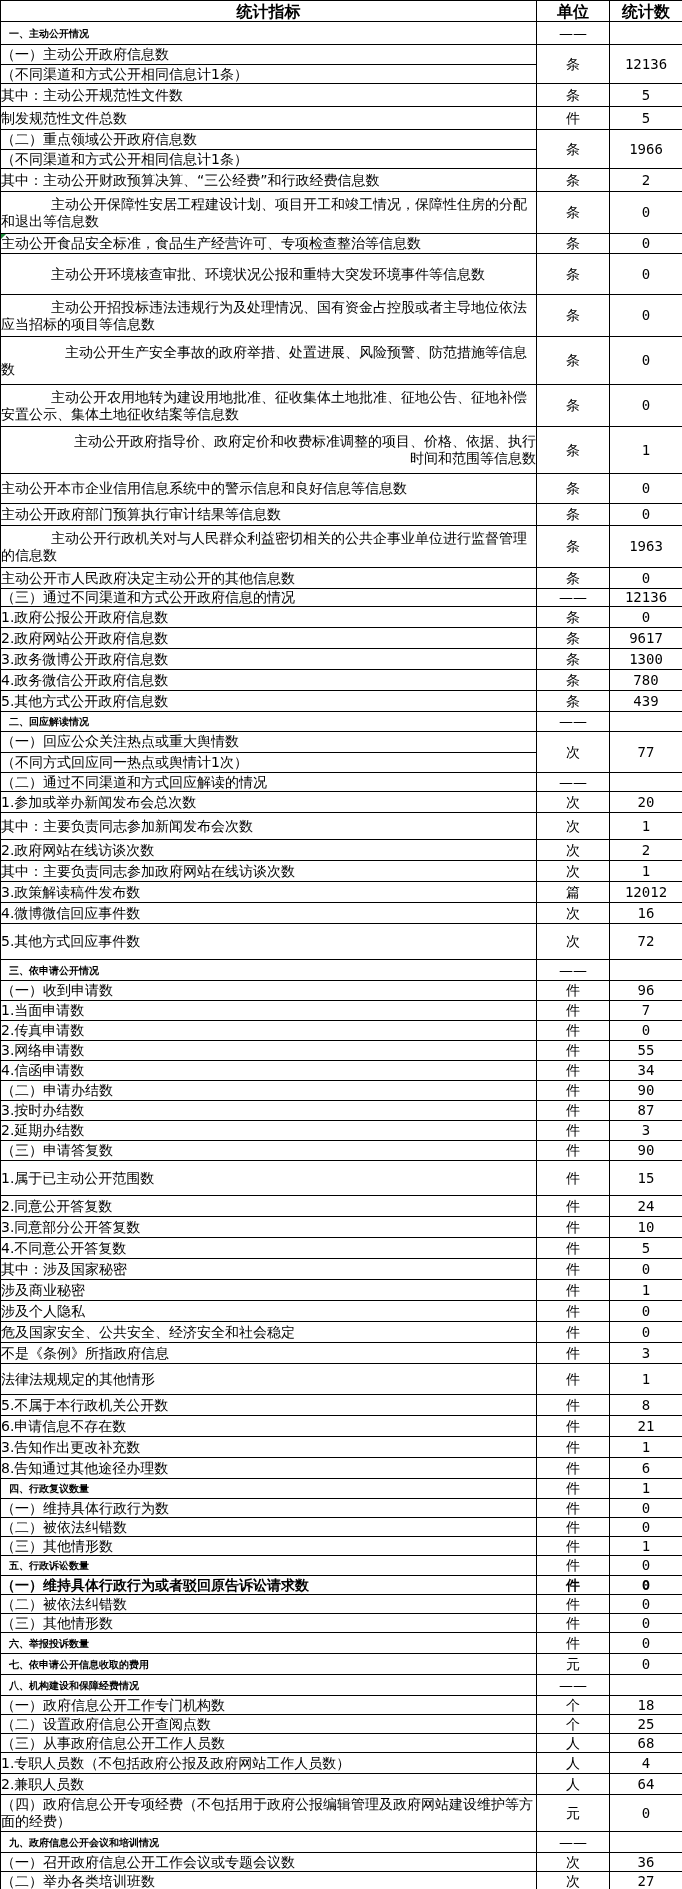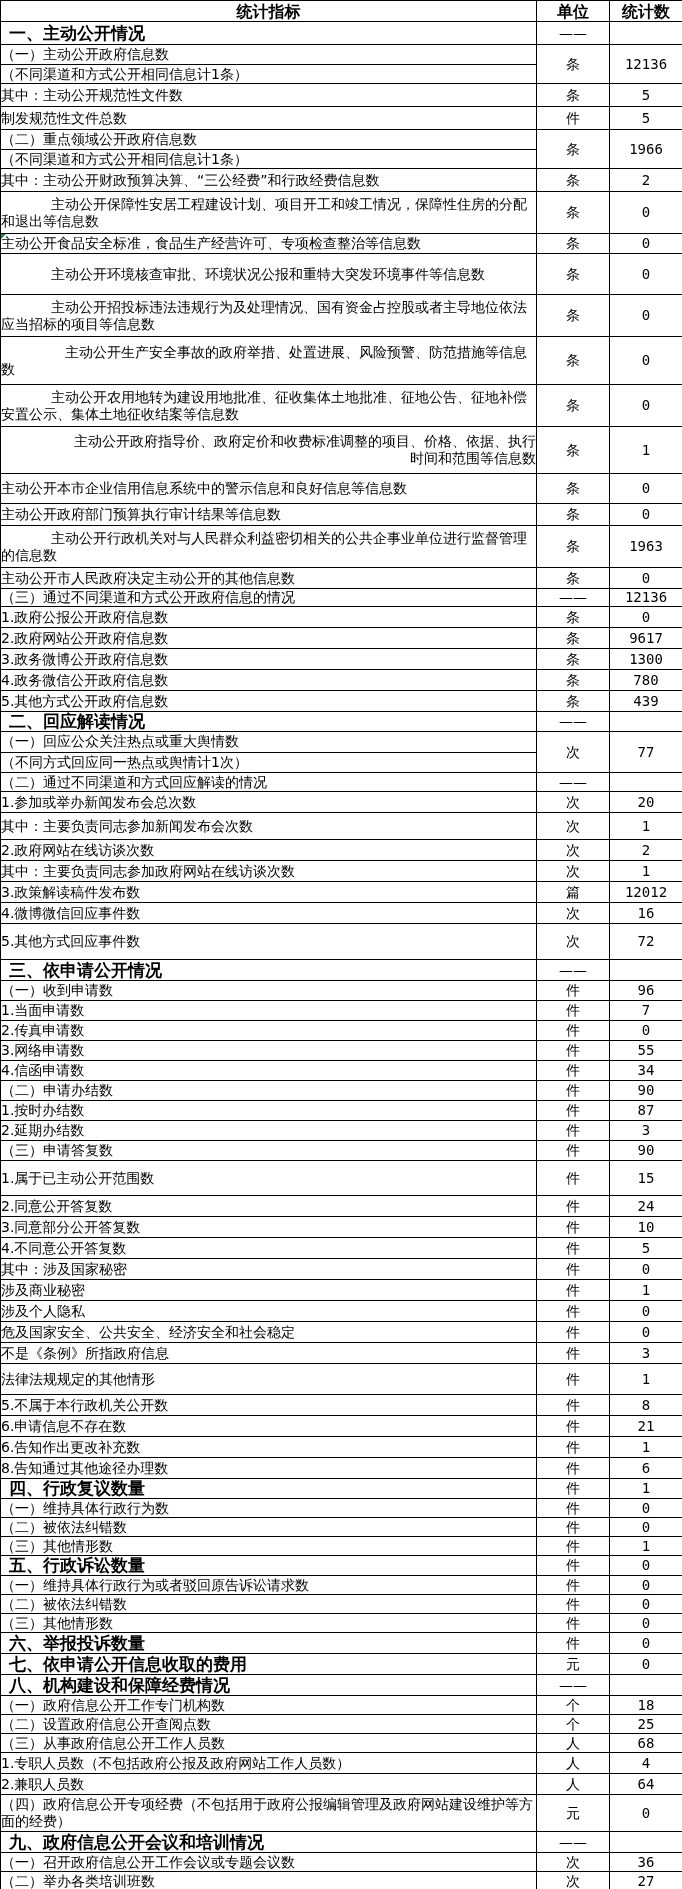--- a/index.html
+++ b/index.html
@@ -6,21 +6,21 @@
   body { width: 682px; height: 1889px; overflow: hidden; font-family: "DejaVu Sans", "Liberation Sans", sans-serif; color: #000; }
   table.stats { border-collapse: collapse; width: 682px; table-layout: fixed; }
   table.stats td { border: 1px solid #000; padding: 0; font-size: 14px; line-height: 17px; vertical-align: middle; overflow: hidden; }
   col.c1 { width: 536px; }
   col.c2 { width: 73px; }
   col.c3 { width: 73px; }
   td.label { text-align: left; padding-left: 2px; position: relative; }
   td.unit, td.value { text-align: center; }
   td.value { font-family: "DejaVu Sans Mono", "Liberation Mono", monospace; font-size: 14px; }
   tr.header td { font-weight: bold; font-size: 16px; text-align: center; }
-  tr.section td.label { font-weight: bold; font-size: 17px; padding-left: 8px; }
+  tr.section td.label { font-weight: bold; font-size: 10px; padding-left: 8px; }
   .line { display: block; }
   .split { border-bottom: 1px solid #000; margin: 0 -0px 0 -2px; padding-left: 2px; }
   .i1 { padding-left: 44px; }
   .i2 { padding-left: 88px; margin-left: 44px; }
   .i3 { padding-left: 58px; }
   .i4 { padding-left: 100px; }
   .i5 { padding-left: 66px; }
   .green-flag { position: absolute; left: 0; top: 0; width: 0; height: 0; border-top: 5px solid #1e8a3a; border-right: 5px solid transparent; }
 </style>
 </head>
@@ -257,21 +257,21 @@
         <td class="label i1"><span>4.信函申请数</span></td>
         <td class="unit">件</td>
         <td class="value">34</td>
       </tr>
       <tr style="height: 20px;">
         <td class="label"><span>（二）申请办结数</span></td>
         <td class="unit">件</td>
         <td class="value">90</td>
       </tr>
       <tr style="height: 20px;">
-        <td class="label i1"><span>1.按时办结数</span></td>
+        <td class="label i1"><span>3.按时办结数</span></td>
         <td class="unit">件</td>
         <td class="value">87</td>
       </tr>
       <tr style="height: 20px;">
         <td class="label i1"><span>2.延期办结数</span></td>
         <td class="unit">件</td>
         <td class="value">3</td>
       </tr>
       <tr style="height: 20px;">
         <td class="label"><span>（三）申请答复数</span></td>
@@ -332,21 +332,21 @@
         <td class="label i1"><span>5.不属于本行政机关公开数</span></td>
         <td class="unit">件</td>
         <td class="value">8</td>
       </tr>
       <tr style="height: 21px;">
         <td class="label i1"><span>6.申请信息不存在数</span></td>
         <td class="unit">件</td>
         <td class="value">21</td>
       </tr>
       <tr style="height: 21px;">
-        <td class="label i1"><span>6.告知作出更改补充数</span></td>
+        <td class="label i1"><span>3.告知作出更改补充数</span></td>
         <td class="unit">件</td>
         <td class="value">1</td>
       </tr>
       <tr style="height: 21px;">
         <td class="label i1"><span>8.告知通过其他途径办理数</span></td>
         <td class="unit">件</td>
         <td class="value">6</td>
       </tr>
       <tr class="section" style="height: 20px;">
         <td class="label"><span>四、行政复议数量</span></td>
@@ -366,21 +366,21 @@
       <tr style="height: 19px;">
         <td class="label"><span>（三）其他情形数</span></td>
         <td class="unit">件</td>
         <td class="value">1</td>
       </tr>
       <tr class="section" style="height: 20px;">
         <td class="label"><span>五、行政诉讼数量</span></td>
         <td class="unit">件</td>
         <td class="value">0</td>
       </tr>
-      <tr style="height: 19px;">
+      <tr style="height: 19px; font-weight: bold;">
         <td class="label"><span>（一）维持具体行政行为或者驳回原告诉讼请求数</span></td>
         <td class="unit">件</td>
         <td class="value">0</td>
       </tr>
       <tr style="height: 19px;">
         <td class="label"><span>（二）被依法纠错数</span></td>
         <td class="unit">件</td>
         <td class="value">0</td>
       </tr>
       <tr style="height: 19px;">

